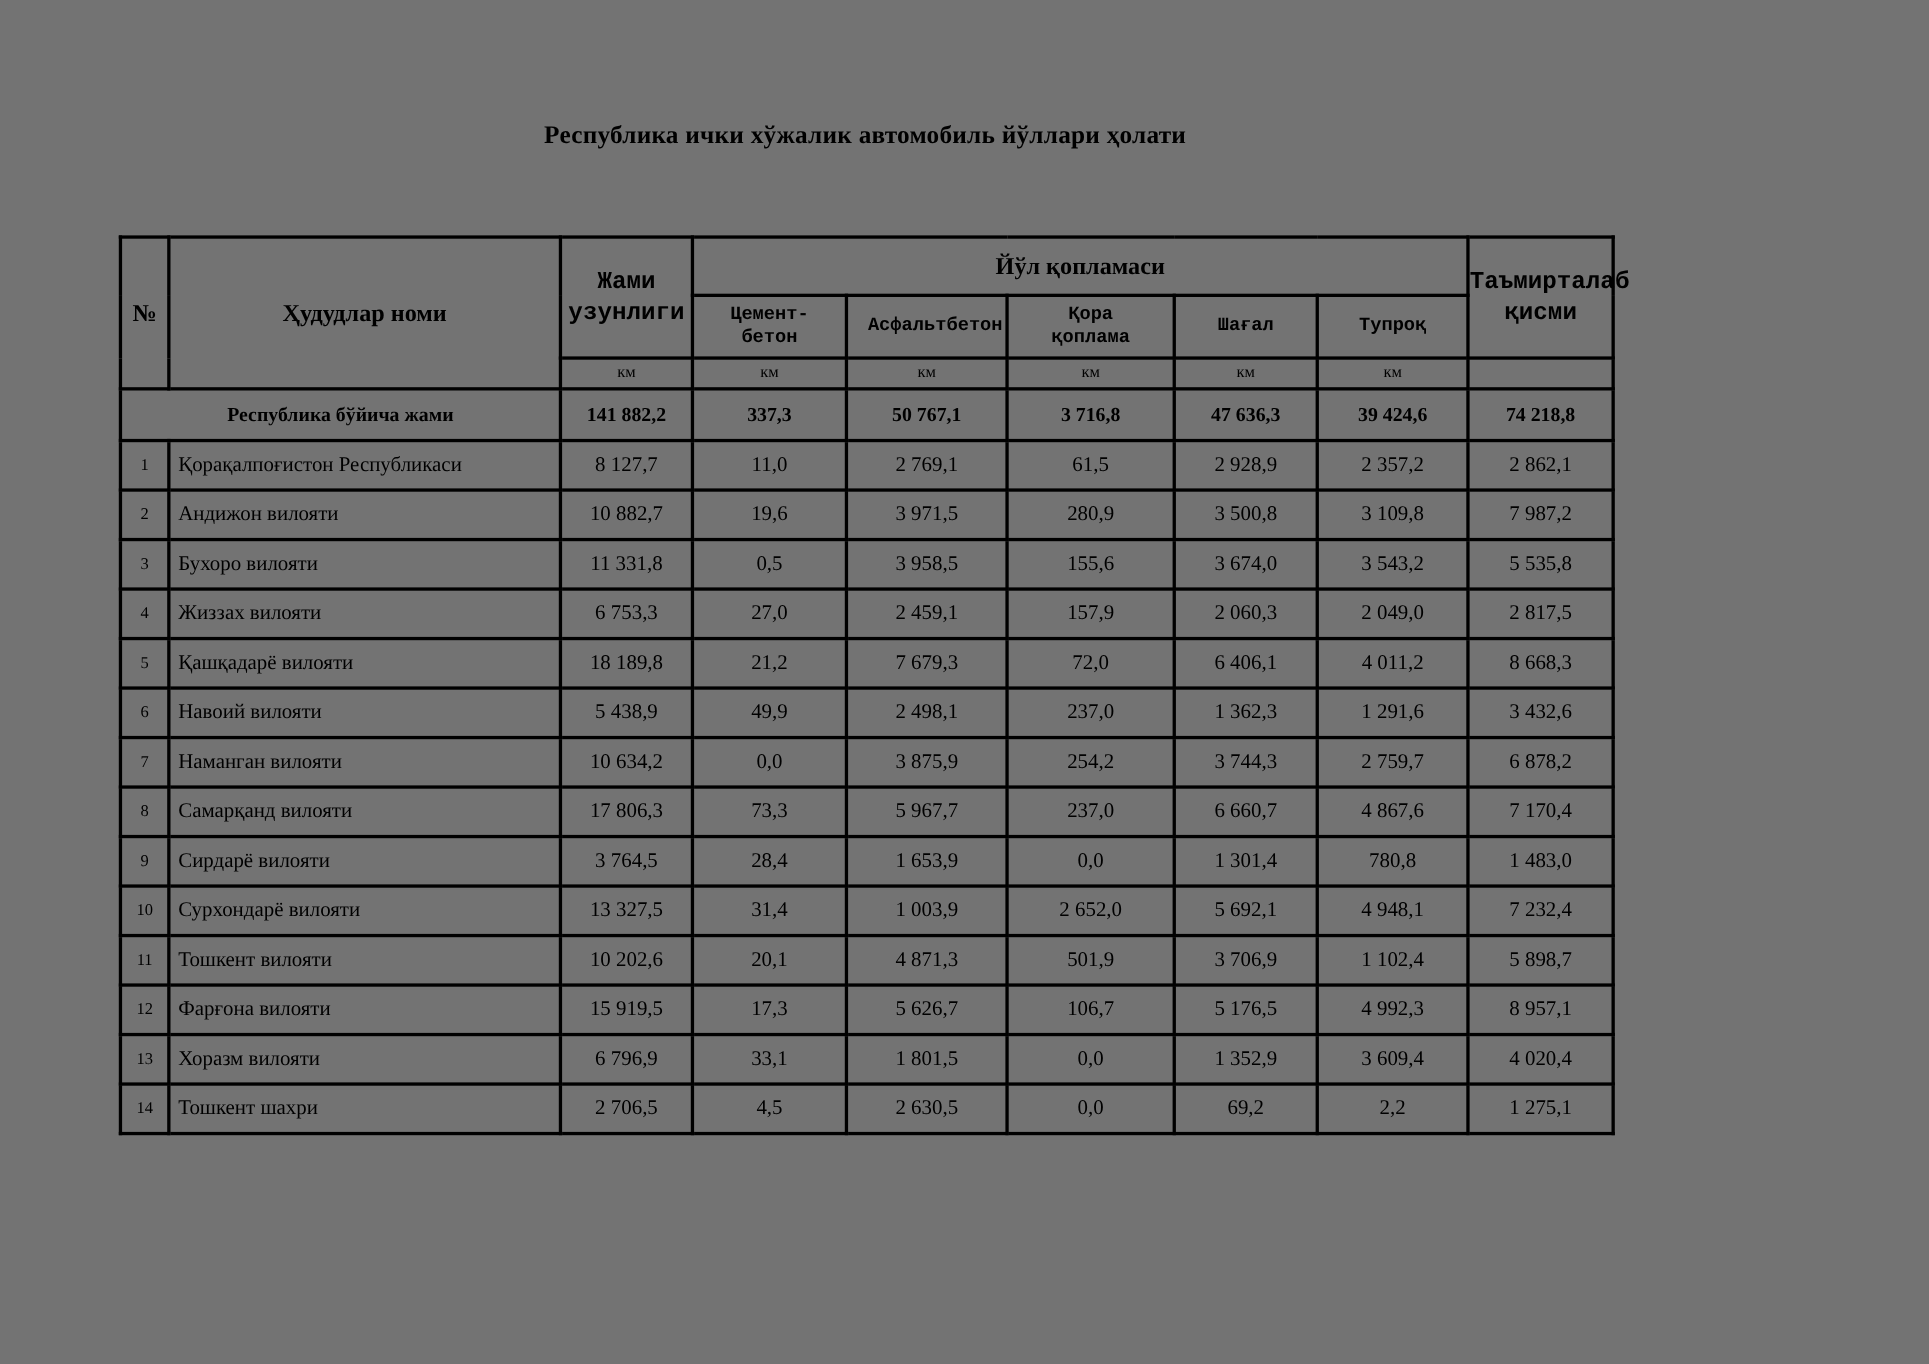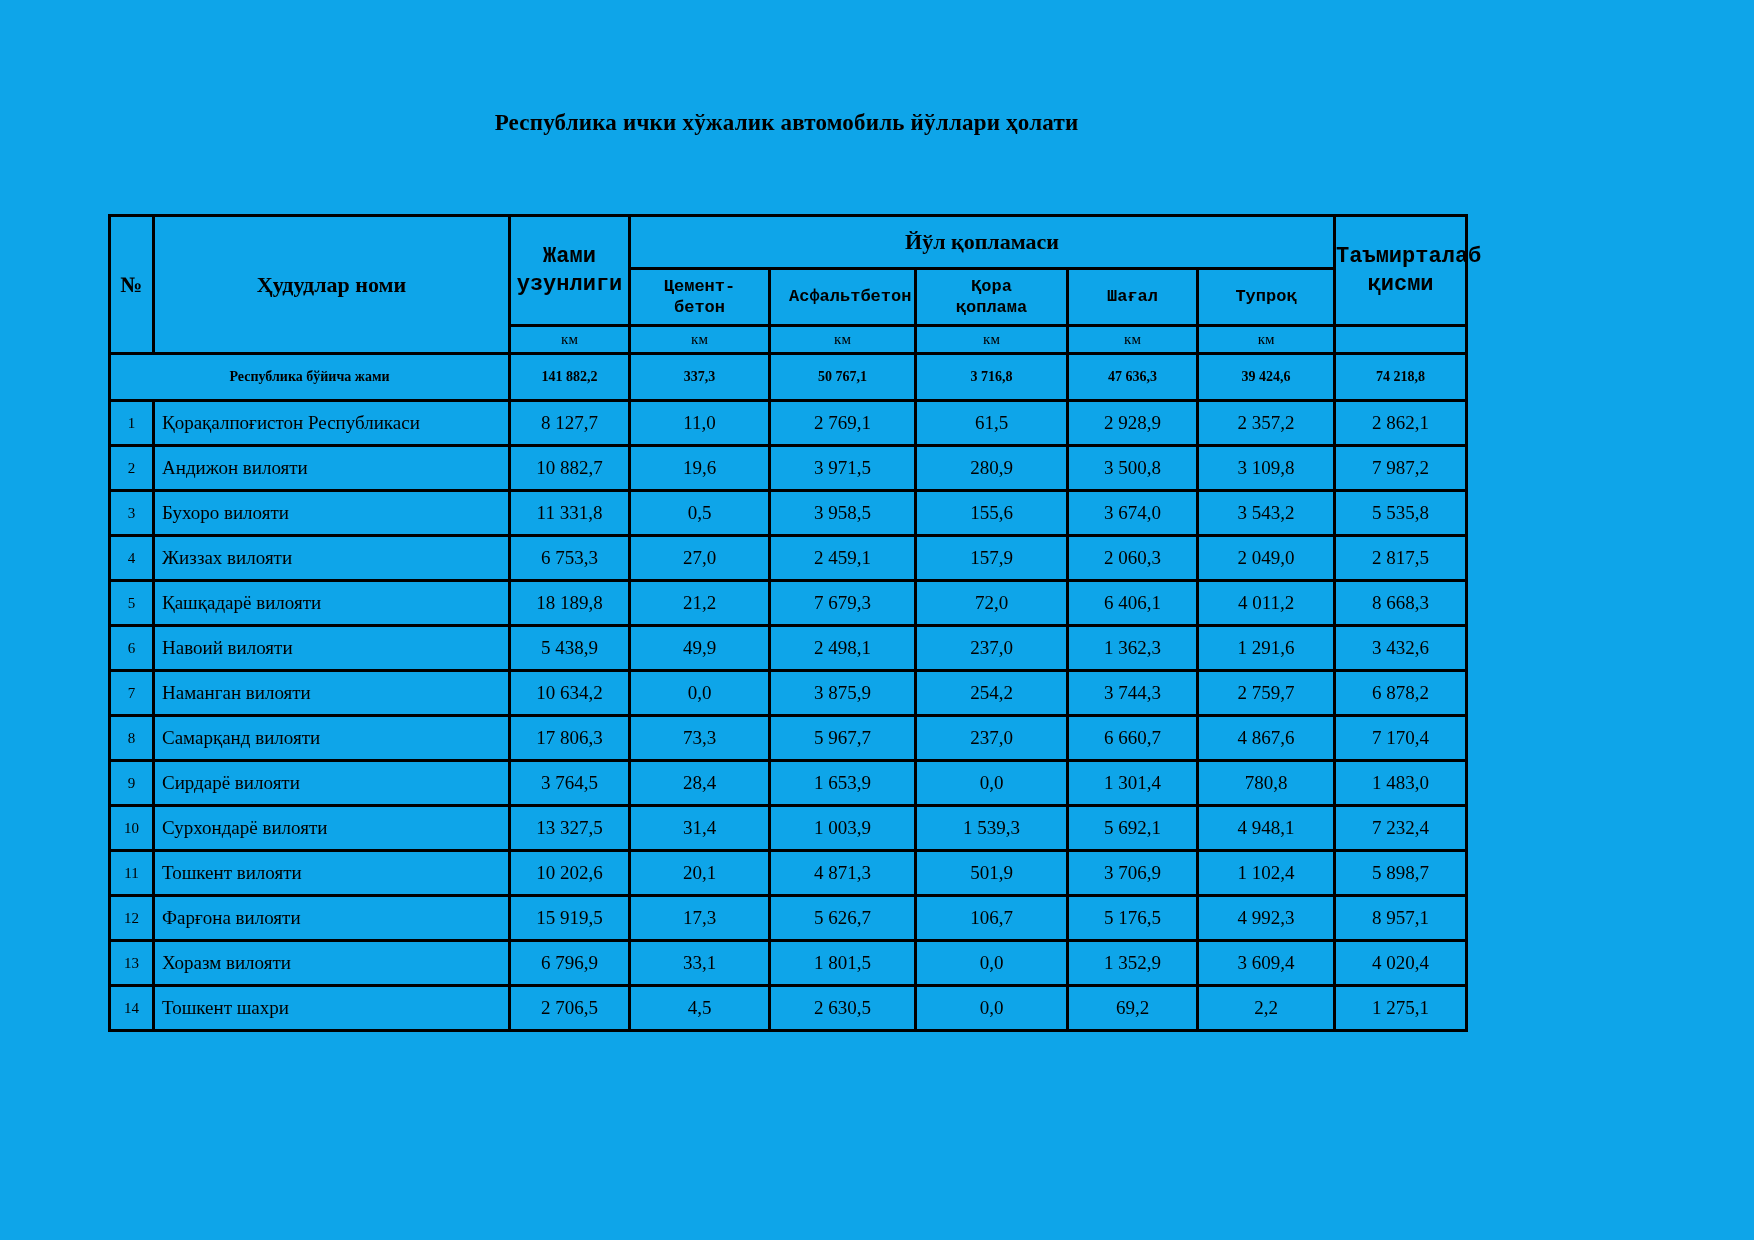--- a/index.html
+++ b/index.html
@@ -6,21 +6,21 @@
     margin: 0;
     padding: 0;
     background: #ffffff;
     color: #000000;
     font-family: "Liberation Serif", "DejaVu Serif", serif;
   }
   .page {
     position: relative;
     width: 1754px;
     height: 1240px;
-    background: #0ea5e9;
+    background: #737373;
     overflow: hidden;
   }
   .doc-title {
     position: absolute;
     top: 110px;
     left: 108px;
     width: 1357px;
     margin: 0;
     text-align: center;
     font-size: 23px;
@@ -45,21 +45,21 @@
     overflow: visible;
   }
   
   tr.head-top th { height: 50px; font-size: 22px; font-weight: bold; }
   tr.head-sub th { height: 54px; font-size: 17px; font-weight: bold; }
   tr.head-sub th,
   th.col-total,
   th.col-repair { padding: 0 18px; font-family: Liberation Mono, monospace; }
   tr.head-km th { height: 25px; font-size: 15px; font-weight: normal; }
   
-  tr.totals-row td { height: 44px; font-size: 14px; font-weight: bold; }
+  tr.totals-row td { height: 44px; font-size: 18px; font-weight: bold; }
   
   tr.data-row td { height: 42px; font-size: 19px; }
   tr.data-row td.no { font-size: 15px; }
   tr.data-row td.region {
     text-align: left;
     padding-left: 7px;
     padding-right: 4px;
   }
 </style>
 </head>
@@ -216,21 +216,21 @@
     <td class="val">1 301,4</td>
     <td class="val">780,8</td>
     <td class="val">1 483,0</td>
   </tr>
         <tr class="data-row">
     <td class="no">10</td>
     <td class="region">Сурхондарё вилояти</td>
     <td class="val">13 327,5</td>
     <td class="val">31,4</td>
     <td class="val">1 003,9</td>
-    <td class="val">1 539,3</td>
+    <td class="val">2 652,0</td>
     <td class="val">5 692,1</td>
     <td class="val">4 948,1</td>
     <td class="val">7 232,4</td>
   </tr>
         <tr class="data-row">
     <td class="no">11</td>
     <td class="region">Тошкент вилояти</td>
     <td class="val">10 202,6</td>
     <td class="val">20,1</td>
     <td class="val">4 871,3</td>

